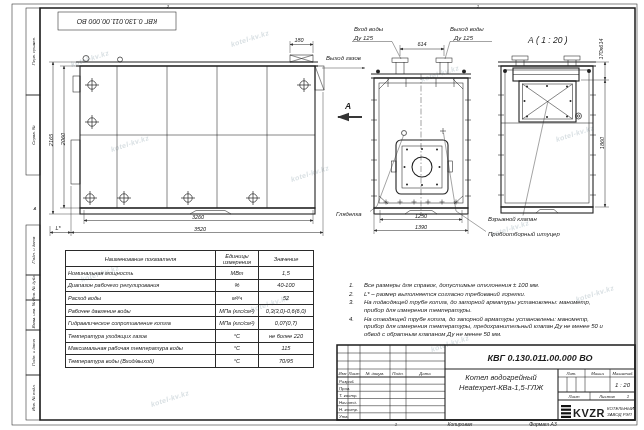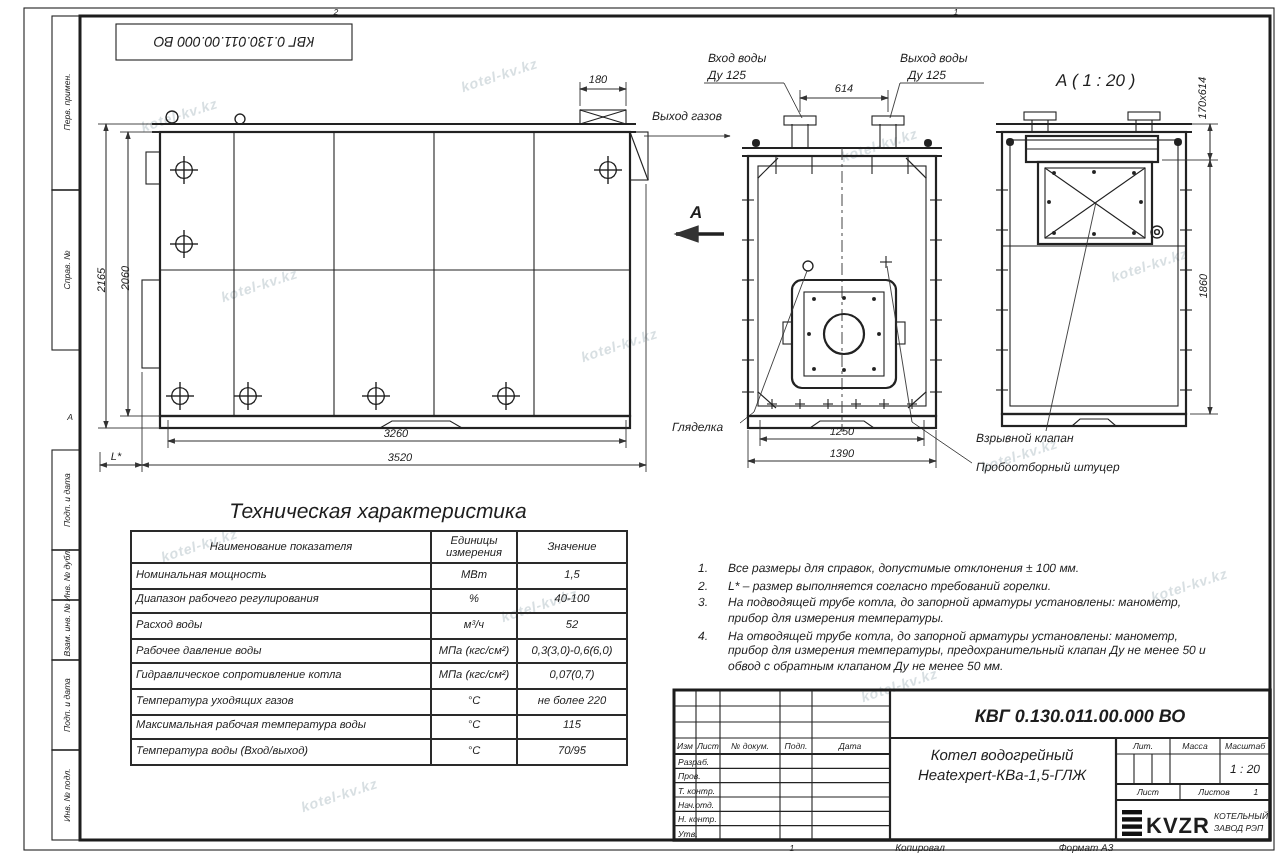--- a/index.html
+++ b/index.html
@@ -379,21 +379,20 @@
         <rect x="561" y="412.2" width="10" height="2.2" fill="#111"></rect>
         <rect x="561" y="415.8" width="10" height="2.2" fill="#111"></rect>
         <text class="logo" x="573" y="416.5">KVZR</text>
       </g>
       <text class="tiny" x="607" y="409.5">КОТЕЛЬНЫЙ</text>
       <text class="tiny" x="607" y="415.5">ЗАВОД РЭП</text>
     </g>
   </svg>
 
   <div class="tech">
-    <div class="tech-title">Техническая характеристика</div>
     <table>
       <colgroup>
           <col style="width:150px">
           <col style="width:43px">
           <col style="width:55px">
         </colgroup>
       <tbody>
           <tr>
         <th>Наименование показателя</th>
         <th>Единицы измерения</th>

